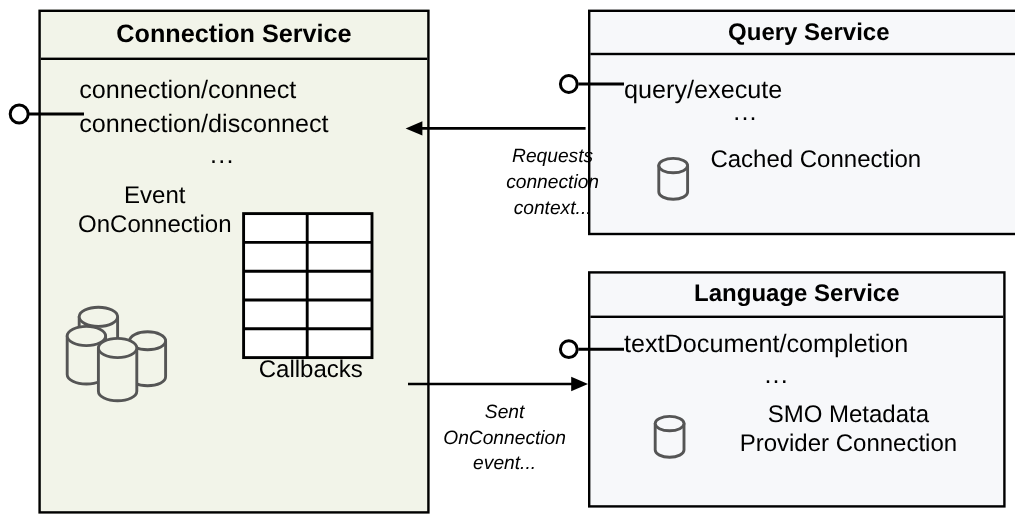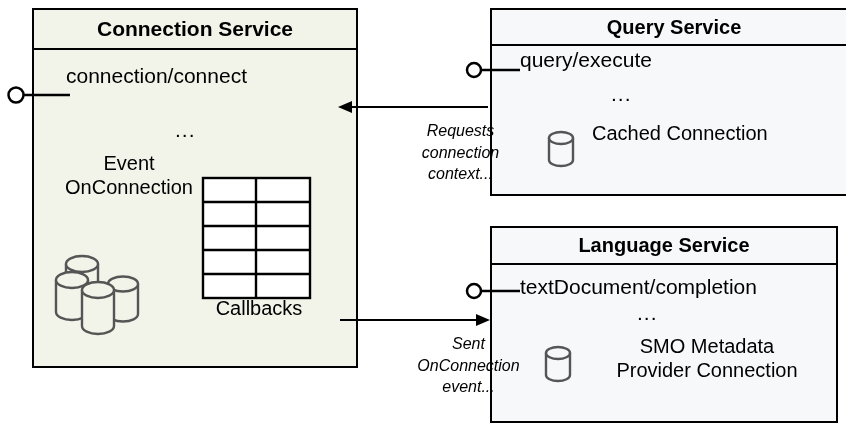--- a/index.html
+++ b/index.html
@@ -15,21 +15,21 @@
   .box{position:absolute;box-sizing:border-box;border:2px solid #000;}
   .box .hdr{
     box-sizing:border-box;width:100%;
     border-bottom:2px solid #000;
     display:flex;align-items:center;justify-content:center;
     font-weight:bold;color:#000;
   }
   .box .body{position:relative;width:100%;box-sizing:border-box;}
 
   
-  #conn-service{left:32px;top:8px;width:326px;height:360px;background:#f2f4e9;}
+  #conn-service{left:32px;top:8px;width:326px;height:420px;background:#f2f4e9;}
   #conn-service .hdr{height:40px;font-size:21px;}
   #conn-service .body{height:376px;}
 
   
   #query-service{left:490px;top:8px;width:368px;height:188px;background:#f7f8fa;}
   #query-service .hdr{height:36px;font-size:20px;}
   #query-service .body{height:148px;}
 
   
   #lang-service{left:490px;top:226px;width:348px;height:197px;background:#f7f8fa;}
@@ -50,39 +50,40 @@
 </style>
 </head>
 <body>
 
 <div id="stage">
 
   <div class="box" id="conn-service">
     <div class="hdr">Connection Service</div>
     <div class="body">
       <div class="op" style="left:32px;top:14px;">connection/connect</div>
+      <div class="op" style="left:32px;top:42px;">connection/disconnect</div>
       <div class="ellipsis" style="left:141px;top:68px;">...</div>
 
       <div class="caption" style="left:20px;top:102px;width:150px;">
         <div>Event</div>
         <div>OnConnection</div>
       </div>
 
       <div class="caption" style="left:140px;top:200px;width:170px;">
         <div>Connection</div>
         <div>Event</div>
         <div>Callbacks</div>
       </div>
     </div>
   </div>
 
   <div class="box" id="query-service">
     <div class="hdr">Query Service</div>
     <div class="body">
-      <div class="op" style="left:28px;top:2px;">query/execute</div>
+      <div class="op" style="left:28px;top:18px;">query/execute</div>
       <div class="ellipsis" style="left:119px;top:36px;">...</div>
       <div class="caption" style="left:100px;top:76px;width:230px;text-align:left;">Cached Connection</div>
     </div>
   </div>
 
   <div class="box" id="lang-service">
     <div class="hdr">Language Service</div>
     <div class="body">
       <div class="op" style="left:28px;top:10px;">textDocument/completion</div>
       <div class="ellipsis" style="left:145px;top:36px;">...</div>
@@ -154,19 +155,19 @@
       <polygon points="490,320 476,314 476,326" fill="#000"></polygon>
     </g>
   </svg>
 
   <div class="arrowlabel" style="left:358px;top:120px;width:125px;margin-left:40px;">
     <div>Requests</div>
     <div>connection</div>
     <div>context...</div>
   </div>
 
-  <div class="arrowlabel" style="left:358px;top:333px;width:125px;padding-left:48px;">
+  <div class="arrowlabel" style="left:358px;top:333px;width:125px;">
     <div>Sent</div>
     <div>OnConnection</div>
     <div>event...</div>
   </div>
 
 </div>
 
 </body></html>

